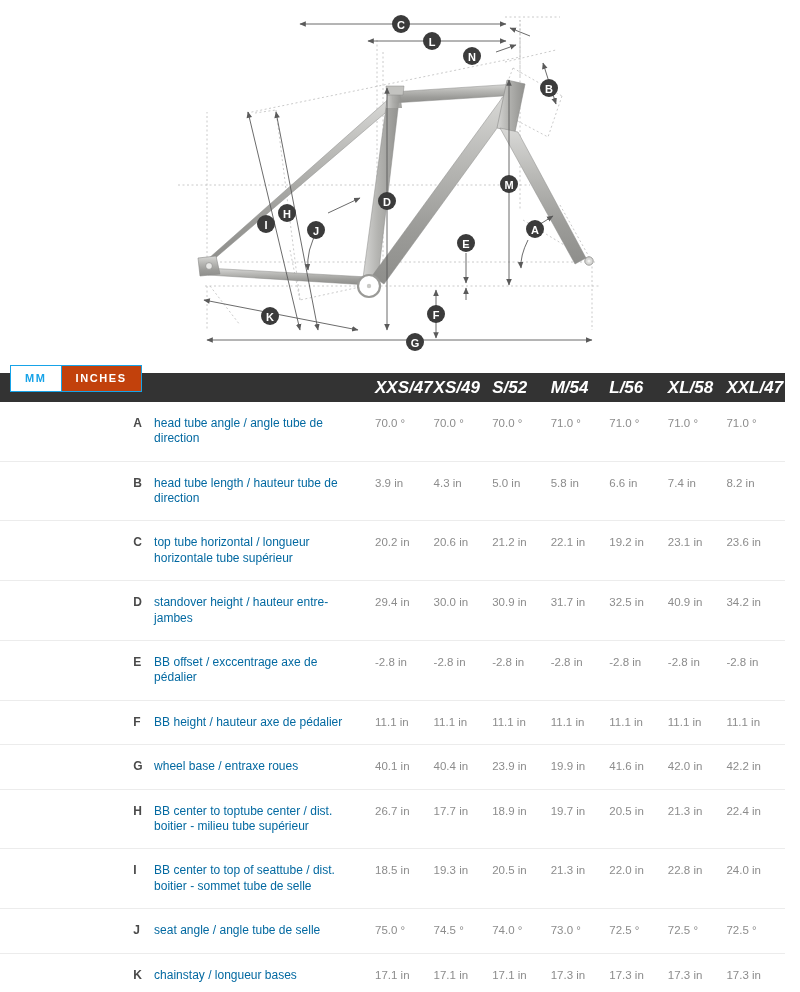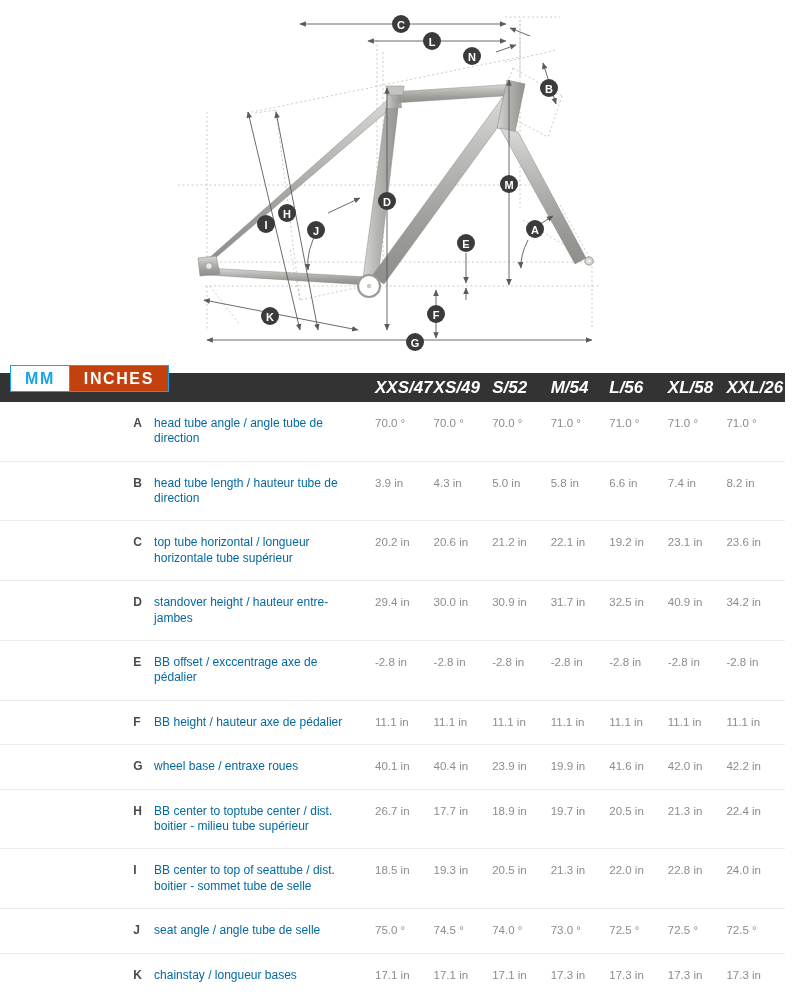--- a/index.html
+++ b/index.html
@@ -21,21 +21,21 @@
   #diagram-svg { display:block; width: 800px; height: 356px; }
 
   
   #unit-toggle {
     position: absolute; left: 10px; top: 365px;
     display: flex; height: 27px; z-index: 5;
   }
   .unit-btn {
     display: flex; align-items: center; justify-content: center;
     height: 27px; padding: 0 14px;
-    font-size: 16px; font-weight: bold; letter-spacing: 1.6px;
+    font-size: 11px; font-weight: bold; letter-spacing: 1.6px;
     cursor: pointer; user-select: none;
     line-height: 1;
   }
   .unit-btn.inactive {
     background: #ffffff; color: #17a3e8;
     border: 1px solid #17a3e8;
   }
   .unit-btn.active {
     background: #c2410c; color: #ffffff;
     border: 1px solid #17a3e8;
@@ -310,21 +310,21 @@
       <thead>
         <tr>
           <th class="h-spacer"></th>
           <th class="h-desc" colspan="2"></th>
           <th class="h-size">XXS/47</th>
           <th class="h-size">XS/49</th>
           <th class="h-size">S/52</th>
           <th class="h-size">M/54</th>
           <th class="h-size">L/56</th>
           <th class="h-size">XL/58</th>
-          <th class="h-size">XXL/26</th>
+          <th class="h-size">XXL/47</th>
         </tr>
       </thead>
       <tbody id="geo-body">
           <tr>
             <td class="c-pad"></td>
             <td class="c-key">A</td>
             <td class="c-desc">head tube angle / angle tube de direction</td>
             <td class="c-val">70.0 °</td>
             <td class="c-val">70.0 °</td>
             <td class="c-val wrapdeg">70.0 °</td>

